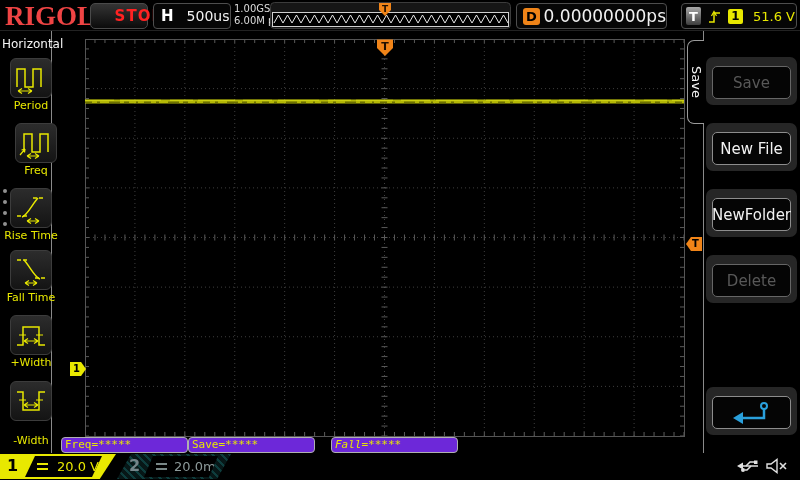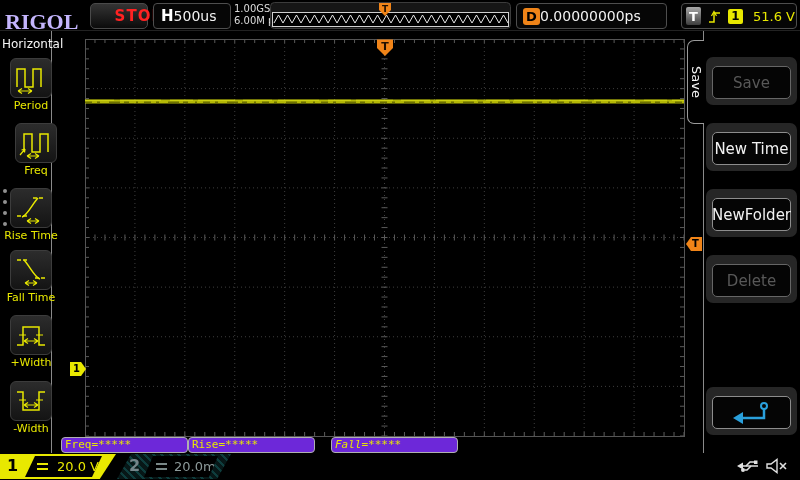--- a/index.html
+++ b/index.html
@@ -3,30 +3,30 @@
 <meta charset="utf-8">
 <style>
   * { margin:0; padding:0; box-sizing:border-box; }
   html,body { background:#000; }
   .screen {
     position:relative; width:800px; height:480px; background:#000;
     font-family:"DejaVu Sans", sans-serif; overflow:hidden;
   }
   
   .topbar { position:absolute; left:0; top:0; width:800px; height:31px; background:#000; border-bottom:1px solid #222; }
-  .logo { position:absolute; left:5px; top:9px; font-family:"Liberation Serif", serif; font-weight:bold; font-size:22px; color:#c4b5fd; letter-spacing:0px; }
+  .logo { position:absolute; left:5px; top:1px; font-family:"Liberation Serif", serif; font-weight:bold; font-size:27px; color:#ef4444; letter-spacing:0px; }
   .stop-btn { position:absolute; left:90px; top:3px; width:58px; height:26px; background:linear-gradient(#343434,#0b0b0b); border:1px solid #4a4a4a; border-radius:5px; color:#ff2222; font-weight:bold; font-size:15px; letter-spacing:1px; display:flex; align-items:center; justify-content:center;padding-left:40px; }
   .h-box { position:absolute; left:153px; top:3px; width:78px; height:26px; background:#060606; border:1px solid #4e4e4e; border-radius:4px; display:flex; align-items:center; }
   .h-badge { color:#fff; font-weight:bold; font-size:15px; margin-left:7px; }
-  .h-value { color:#f2f2f2; font-size:14px; }
+  .h-value { color:#f2f2f2; font-size:14px; margin-left:13px; }
   .rate { position:absolute; left:234px; top:3px; width:40px; color:#dcdcdc; font-size:10px; line-height:12px; white-space:nowrap; }
   .thumb { position:absolute; left:270px; top:2px; width:241px; height:27px; }
   .d-box { position:absolute; left:516px; top:3px; width:151px; height:26px; background:#060606; border:1px solid #4e4e4e; border-radius:4px; display:flex; align-items:center; }
   .d-badge { width:17px; height:17px; margin-left:6px; background:#f08418; border-radius:3px; color:#000; font-weight:bold; font-size:13px; display:flex; align-items:center; justify-content:center; }
-  .d-value { flex:1; text-align:left; color:#f2f2f2; font-size:14px; }
+  .d-value { flex:1; text-align:right; color:#f2f2f2; font-size:17px; }
   .t-box { position:absolute; left:681px; top:3px; width:116px; height:26px; background:#060606; border:1px solid #4e4e4e; border-radius:4px; display:flex; align-items:center; }
   .t-badge { width:15px; height:18px; margin-left:4px; background:linear-gradient(#a8a8a8,#3d3d3d); border-radius:2px; color:#fff; font-weight:bold; font-size:13px; display:flex; align-items:center; justify-content:center; }
   .src-badge { width:15px; height:15px; margin-left:6px; background:#e8e800; border-radius:2px; color:#000; font-weight:bold; font-size:12px; display:flex; align-items:center; justify-content:center; }
   .t-level { margin-left:10px; color:#e8e800; font-size:13px; }
   .edge-ic { margin-left:6px; }
   
   .left-menu { position:absolute; left:0; top:31px; width:52px; height:422px; background:#000; border-right:1px solid #8a8a8a; }
   .menu-title { position:absolute; left:2px; top:6px; color:#f5f5f5; font-size:12px; }
   .menu-item { position:absolute; left:0; width:62px; display:flex; flex-direction:column; align-items:center; }
   .lbtn { width:42px; height:40px; background:linear-gradient(#2c2c2c,#141414); border:1px solid #3c3c3c; border-radius:6px; display:flex; align-items:center; justify-content:center; }
@@ -156,21 +156,21 @@
       <div class="lbtn">
           <svg width="36" height="34">
         <path d="M4,27 H10 V9 H26 V27 H32" fill="none" stroke="#e8e800" stroke-width="1.5"></path>
         <path d="M6,17 H13 M23,17 H30" stroke="#e8e800" stroke-width="1.2"></path>
         <path d="M11,23 H25 M11,23 l4,-2.5 M11,23 l4,2.5 M25,23 l-4,-2.5 M25,23 l-4,2.5" stroke="#e8e800" stroke-width="1.2" fill="none"></path>
       </svg>
         </div>
       <div class="menu-label">+Width</div>
     </div>
 
-    <div class="menu-item" style="top:350px;">
+    <div class="menu-item" style="top:350px;gap:12px;">
       <div class="lbtn">
           <svg width="36" height="34">
         <path d="M4,8 H10 V26 H26 V8 H32" fill="none" stroke="#e8e800" stroke-width="1.5"></path>
         <path d="M6,16 H13 M23,16 H30" stroke="#e8e800" stroke-width="1.2"></path>
         <path d="M11,21 H25 M11,21 l4,-2.5 M11,21 l4,2.5 M25,21 l-4,-2.5 M25,21 l-4,2.5" stroke="#e8e800" stroke-width="1.2" fill="none"></path>
       </svg>
         </div>
       <div class="menu-label">-Width</div>
     </div>
 
@@ -526,21 +526,21 @@
   <div class="right-sep"></div>
   <div class="save-tab">Save</div>
 
   <div class="rbtn disabled" style="top:57px;">
     <div class="rbtn-inner">
         <span>Save</span>
       </div>
   </div>
   <div class="rbtn" style="top:123px;">
     <div class="rbtn-inner">
-        <span>New Time</span>
+        <span>New File</span>
       </div>
   </div>
   <div class="rbtn disabled" style="top:255px;">
     <div class="rbtn-inner">
         <span>Delete</span>
       </div>
   </div>
   <div class="rbtn" style="top:189px;">
     <div class="rbtn-inner">
         <span>NewFolder</span>
@@ -550,21 +550,21 @@
     <div class="rbtn-inner">
       <svg width="44" height="24">
         <circle cx="34" cy="5" r="3" fill="none" stroke="#2aa0dc" stroke-width="2"></circle>
         <path d="M34,8 V17 H12" fill="none" stroke="#2aa0dc" stroke-width="2.5"></path>
         <polygon points="3,17 13,11 13,23" fill="#2aa0dc"></polygon>
       </svg>
     </div>
   </div>
 
   <div class="meas" style="left:61px;">Freq=*****</div>
-  <div class="meas" style="left:188px;">Rise=*****</div>
+  <div class="meas" style="left:188px;">Save=*****</div>
   <div class="meas" style="left:331px;font-style:italic;">Fall=*****</div>
 
   <div class="bottom-bar">
     <div class="ch1-outer">
       <span class="ch1-num">1</span>
       <div class="ch1-inner">
         <div class="dc-icon" style="left:12px;">
             <div class="dc-top"></div>
             <div class="dc-bot"></div>
           </div>

